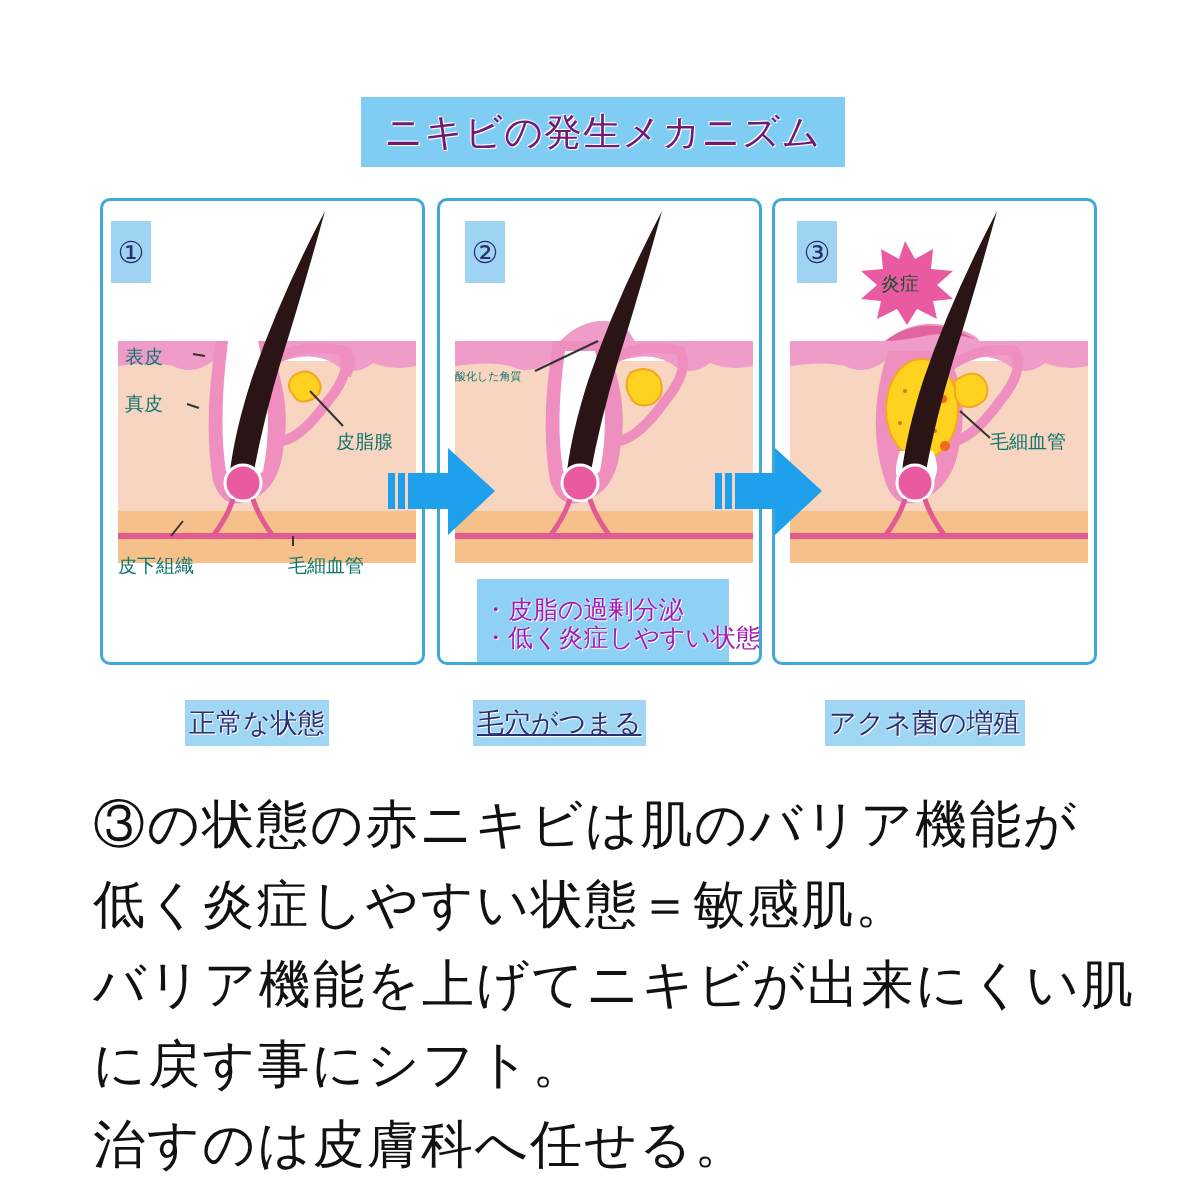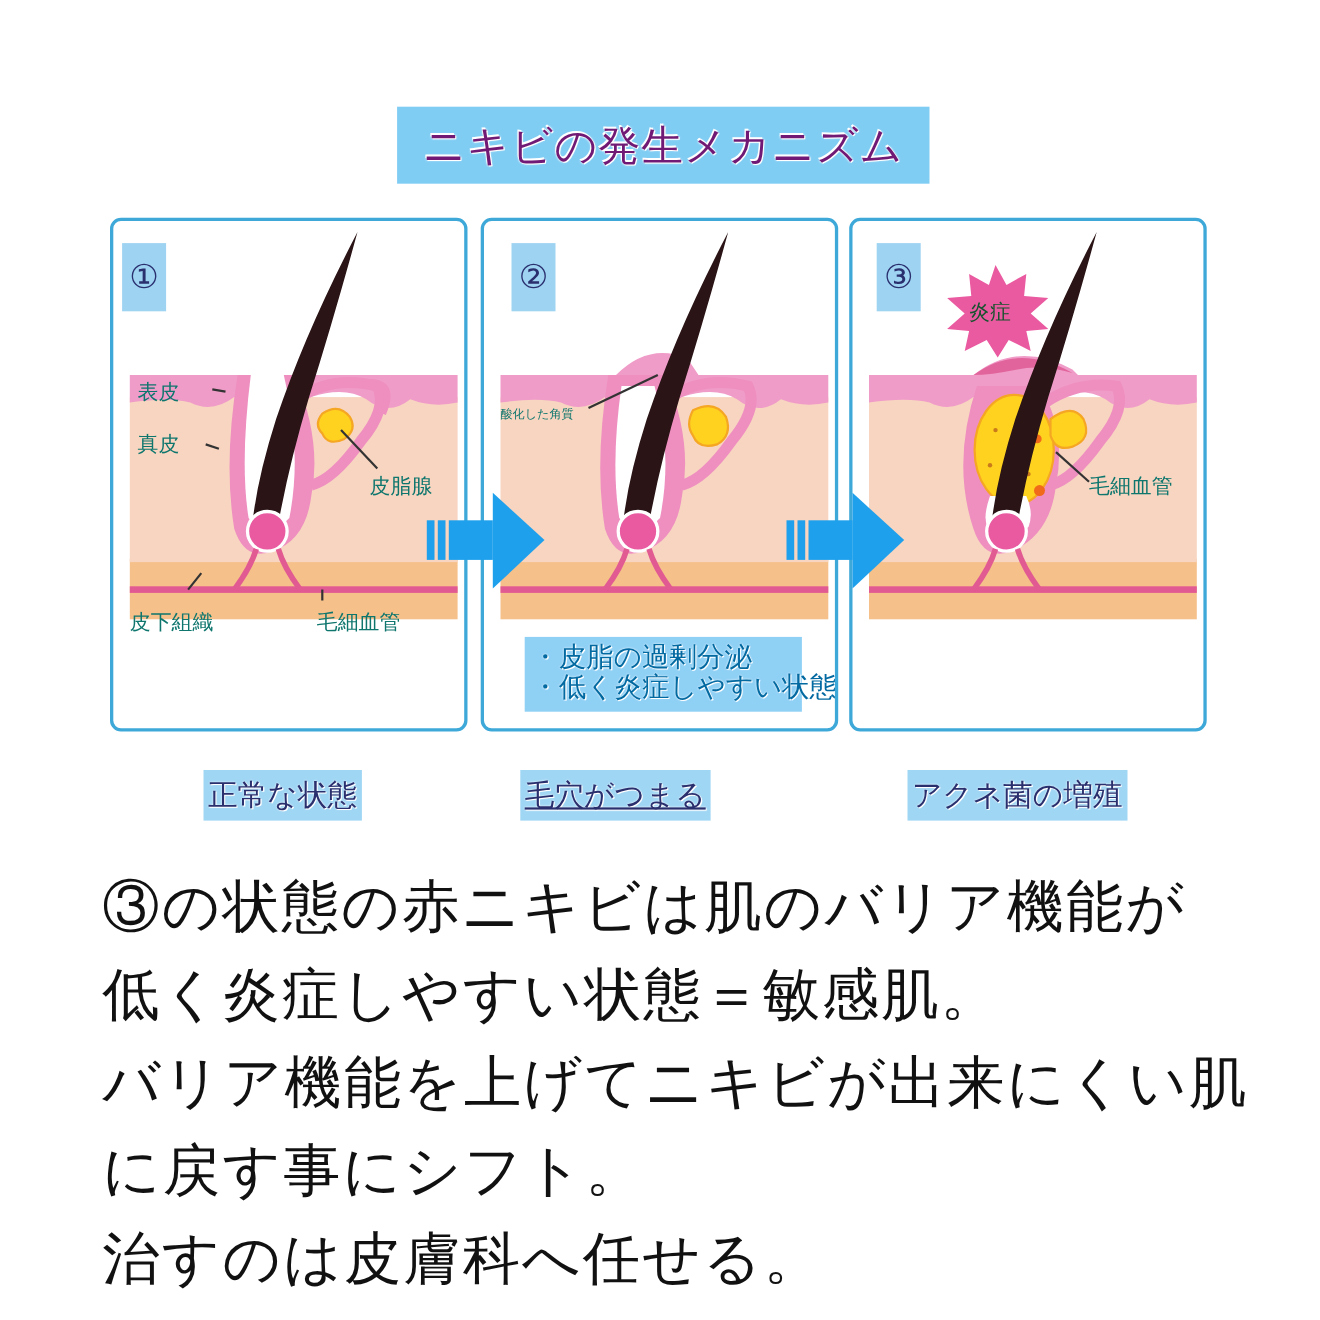--- a/index.html
+++ b/index.html
@@ -10,22 +10,22 @@
     display:flex; align-items:center; justify-content:center; }
   .title-text { font-size:38px; color:#701a75; letter-spacing:1px;
     text-shadow: 0 0 2px #fff, 0 0 2px #fff, 1px 1px 0 #fff, -1px -1px 0 #fff; white-space:nowrap; }
   .panel { top:198px; width:325px; height:467px; border:3px solid #3ea9d9; border-radius:10px;
     box-sizing:border-box; background:#fff; overflow:hidden; }
   .panel svg { position:absolute; left:0; top:0; }
   .num-badge { position:absolute; top:20px; width:40px; height:62px; background:#9ed3f2;
     display:flex; align-items:center; justify-content:center; }
   .num-badge span { font-size:30px; color:#2a2f6e; }
   .lbl { position:absolute; font-size:19px; color:#0f766e; white-space:nowrap; }
-  .caption-box { position:absolute; background:#8fd0f5; color:#0369a1; font-size:25px; line-height:28px;
-    padding:6px 6px; text-shadow:0 0 2px #fff, 1px 1px 0 #fff; white-space:nowrap;font-family:Liberation Mono, monospace; }
+  .caption-box { position:absolute; background:#8fd0f5; color:#a21caf; font-size:25px; line-height:28px;
+    padding:17px 6px; text-shadow:0 0 2px #fff, 1px 1px 0 #fff; white-space:nowrap; }
   .state-label { position:absolute; top:700px; height:46px; background:#9fd6f4; display:flex; align-items:center;
     padding:0 4px; font-size:27px; color:#2a2f6e; text-shadow:0 0 2px #fff, 1px 1px 0 #fff; white-space:nowrap; }
   .body-line { position:absolute; left:93px; font-family:"DejaVu Serif", "Liberation Serif", serif;
     font-size:52px; color:#111; white-space:nowrap; letter-spacing:2px; }
   .arrow { position:absolute; width:115px; height:100px; }
 </style>
 </head>
 <body>
 
 <div class="abs title-box">

